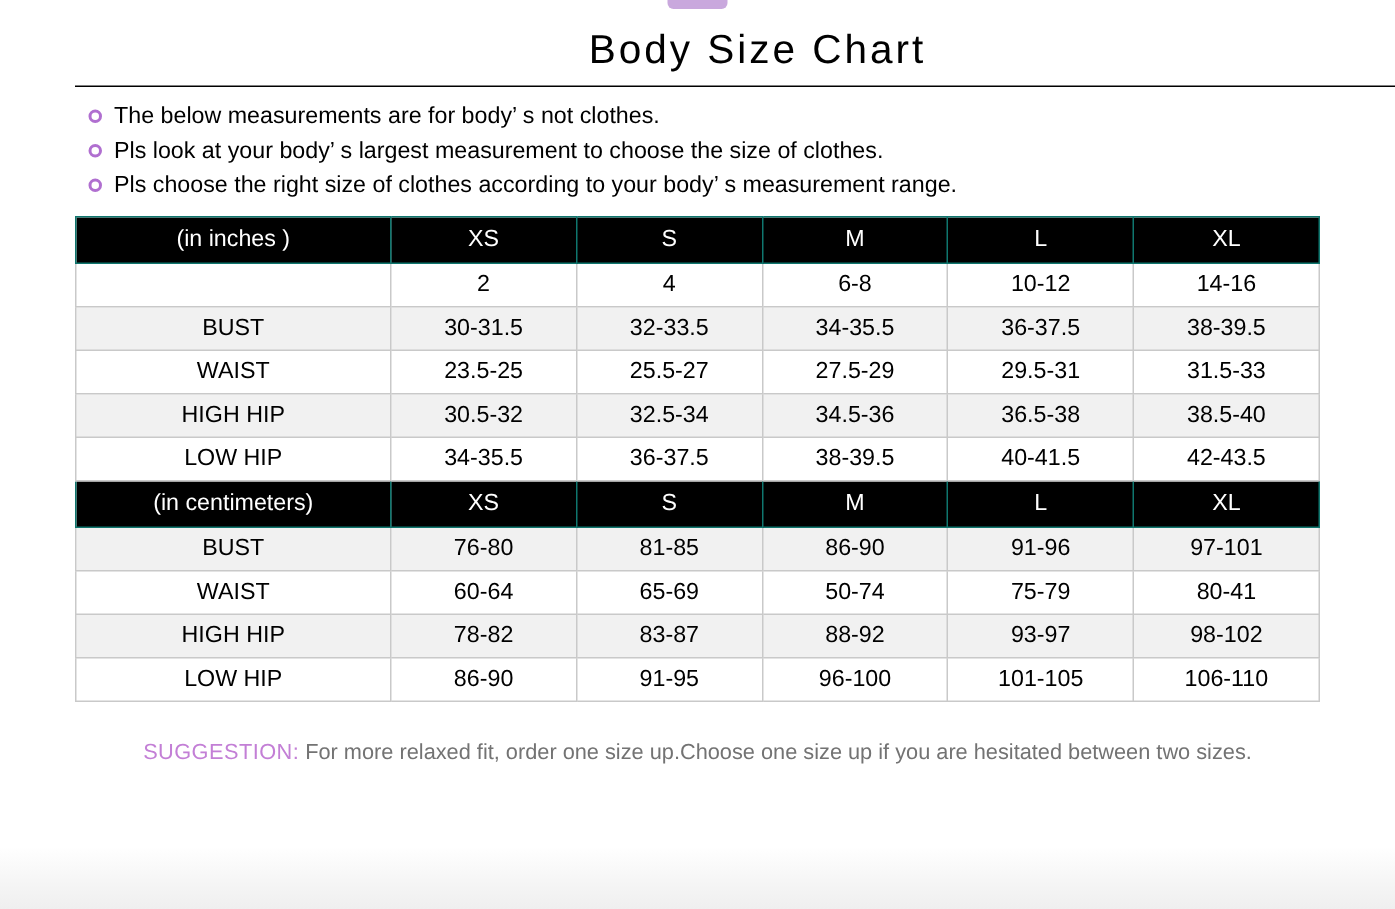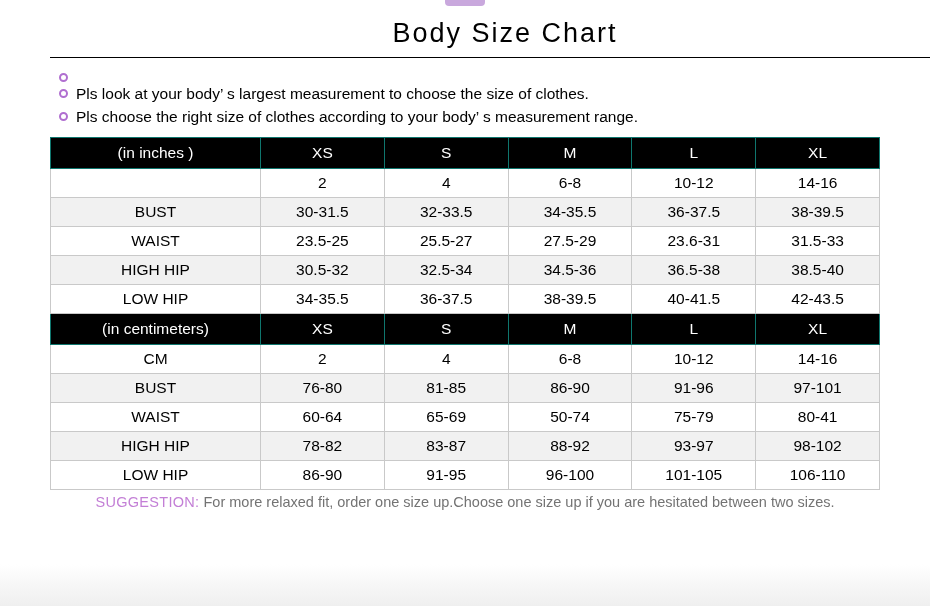--- a/index.html
+++ b/index.html
@@ -145,20 +145,21 @@
   <div class="chart-wrap">
 
     <div class="title">Body  Size  Chart</div>
     <div class="title-rule"></div>
 
     <div class="notes">
       <div class="note-row">
         <span class="bullet">
             <i></i>
           </span>
+        <span class="note-text">The below measurements are for  body’ s not clothes.</span>
       </div>
       <div class="note-row">
         <span class="bullet">
             <i></i>
           </span>
         <span class="note-text">Pls look  at your body’ s  largest measurement to choose the size of clothes.</span>
       </div>
       <div class="note-row">
         <span class="bullet">
             <i></i>
@@ -195,21 +196,21 @@
           <td>34-35.5</td>
           <td>36-37.5</td>
           <td>38-39.5</td>
         </tr>
 
         <tr class="plain">
           <td class="label-col">WAIST</td>
           <td>23.5-25</td>
           <td>25.5-27</td>
           <td>27.5-29</td>
-          <td>23.6-31</td>
+          <td>29.5-31</td>
           <td>31.5-33</td>
         </tr>
 
         <tr class="shade">
           <td class="label-col">HIGH HIP</td>
           <td>30.5-32</td>
           <td>32.5-34</td>
           <td>34.5-36</td>
           <td>36.5-38</td>
           <td>38.5-40</td>
@@ -226,28 +227,20 @@
 
         <tr class="hdr">
           <td class="label-col">(in centimeters)</td>
           <td>XS</td>
           <td>S</td>
           <td>M</td>
           <td>L</td>
           <td>XL</td>
         </tr>
 
-        <tr class="plain">
-          <td class="label-col">CM</td>
-          <td>2</td>
-          <td>4</td>
-          <td>6-8</td>
-          <td>10-12</td>
-          <td>14-16</td>
-        </tr>
 
         <tr class="shade">
           <td class="label-col">BUST</td>
           <td>76-80</td>
           <td>81-85</td>
           <td>86-90</td>
           <td>91-96</td>
           <td>97-101</td>
         </tr>
 

